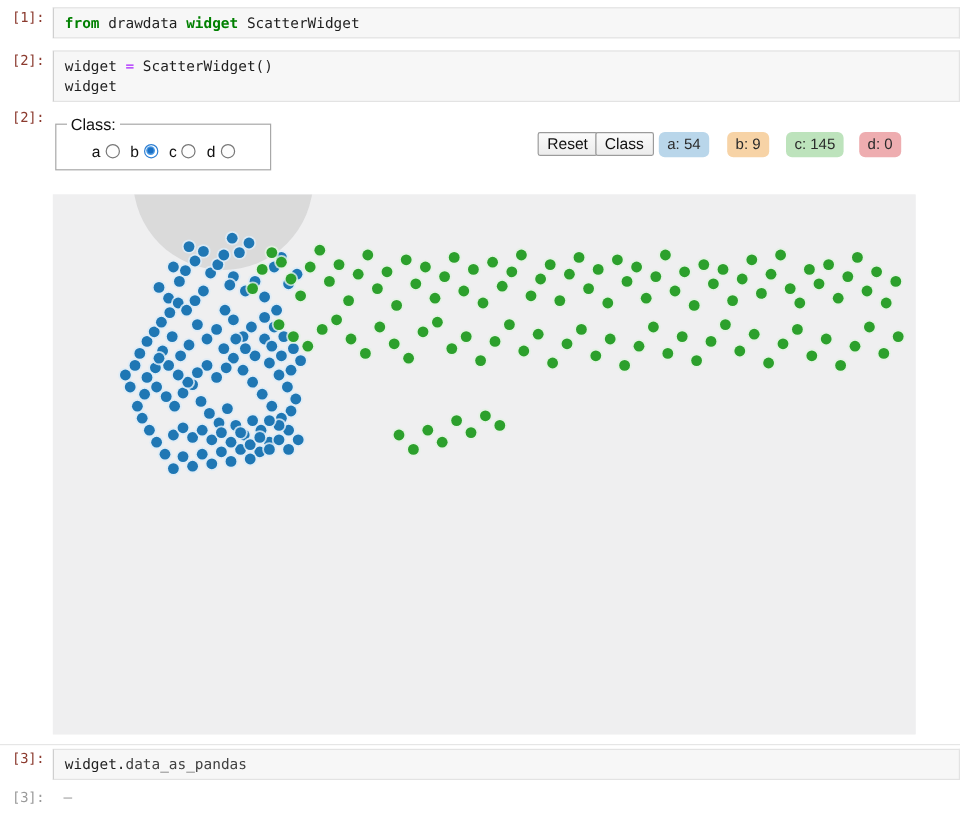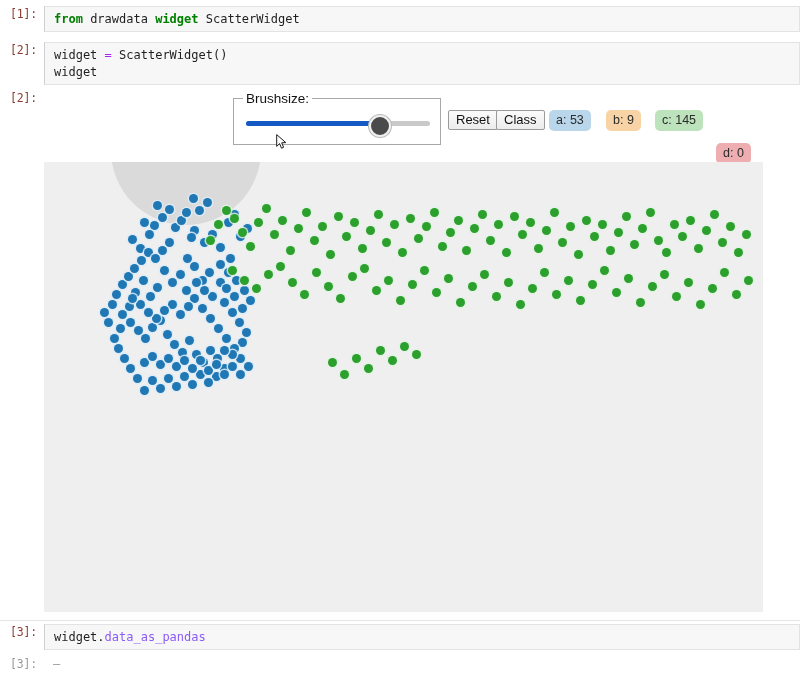--- a/index.html
+++ b/index.html
@@ -46,21 +46,21 @@
     padding: 4px 6px 5px 9px;
     box-sizing: border-box;
     font-family: "DejaVu Sans Mono", monospace;
     font-size: 12px;
     line-height: 17px;
     color: #1f1f1f;
     white-space: pre;
   }
   .kw { color: #008000; font-weight: bold; }
   .op { color: #aa22ff; }
-  .attr { color: #8b5cf6; }
+  .attr { color: #404040; }
 
   
   #widget-out {
     position: absolute;
     left: 44px;
     top: 88px;
     width: 756px;
     height: 528px;
   }
 
@@ -266,40 +266,50 @@
     <div class="inputarea" style="width:756px; height:43px;"><span>widget </span><span class="op">=</span><span> ScatterWidget()</span>
 <span>widget</span></div>
   </div>
 
   <div class="prompt" style="position:absolute; left:0; top:90px; width:44px;">[2]:</div>
 
   <div id="widget-out">
 
     <div class="controls">
 
-
-      <fieldset class="group" id="brush-group">
-        <legend>Brushsize:</legend>
-        <div class="slider-wrap">
-          <div class="slider-track"></div>
-          <div class="slider-fill" id="slider-fill" style="width: 72%;"></div>
-          <div class="slider-thumb" id="slider-thumb" style="left: 72%;"></div>
-          <svg class="cursor-arrow" id="cursor-arrow" viewBox="0 0 11 15" style="left: 30px; top: 24px;">
-            <path d="M0.7 0.6 L0.7 12.4 L3.6 9.6 L5.5 14.2 L7.6 13.3 L5.7 8.8 L9.8 8.6 Z" fill="#ffffff" stroke="#1a1a1a" stroke-width="1"></path>
-          </svg>
+      <fieldset class="group" id="class-group">
+        <legend>Class:</legend>
+        <div class="radio-row">
+          <div class="radio-item">
+            <span class="radio-label">a</span>
+            <span class="radio-dot"></span>
+          </div>
+          <div class="radio-item">
+            <span class="radio-label">b</span>
+            <span class="radio-dot checked"></span>
+          </div>
+          <div class="radio-item">
+            <span class="radio-label">c</span>
+            <span class="radio-dot"></span>
+          </div>
+          <div class="radio-item">
+            <span class="radio-label">d</span>
+            <span class="radio-dot"></span>
+          </div>
         </div>
       </fieldset>
 
+
       <button class="btn" id="btn-reset">Reset</button>
       <button class="btn" id="btn-undo">Class</button>
 
-      <div class="badge" id="badge-a" style="left: 505px; background: rgb(185, 214, 234);">a: 53</div>
+      <div class="badge" id="badge-a" style="left: 505px; background: rgb(185, 214, 234);">a: 54</div>
       <div class="badge" id="badge-b" style="left: 562px; background: rgb(247, 211, 166);">b: 9</div>
       <div class="badge" id="badge-c" style="left: 611px; background: rgb(189, 227, 188);">c: 145</div>
-      <div class="badge" id="badge-d" style="left: 672px; background: rgb(238, 173, 176); margin-top: 33px;">d: 0</div>
+      <div class="badge" id="badge-d" style="left: 672px; background: rgb(238, 173, 176);">d: 0</div>
     </div>
 
     <div id="plot">
       <div id="plot-inner">
         <div class="brush-circle" id="brush-circle" style="left: 67px; top: -87px; width: 150px; height: 150px; background: rgba(120, 120, 120, 0.18);"></div>
       <div class="dot a" style="left: 110px; top: 63px;"></div>
           <div class="dot a" style="left: 105px; top: 72px;"></div>
           <div class="dot a" style="left: 96px; top: 86px;"></div>
           <div class="dot a" style="left: 88px; top: 77px;"></div>
           <div class="dot a" style="left: 118px; top: 55px;"></div>

